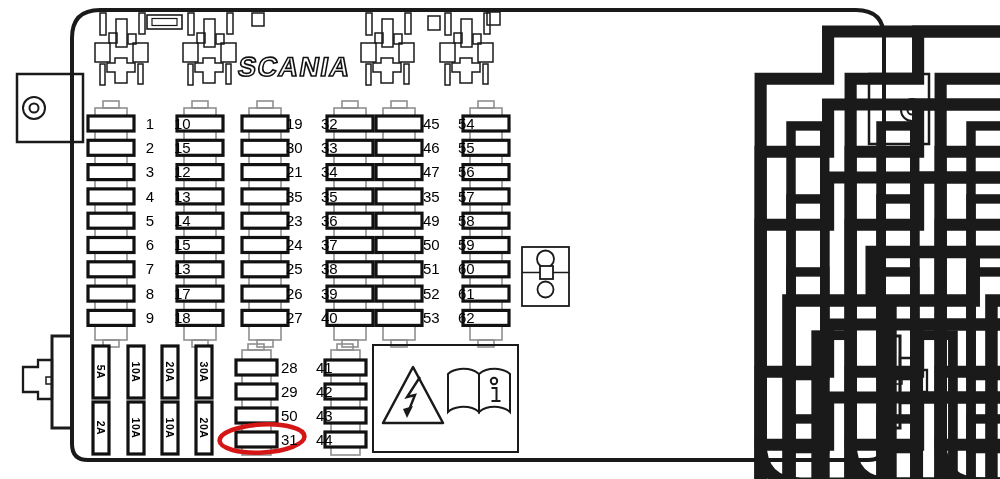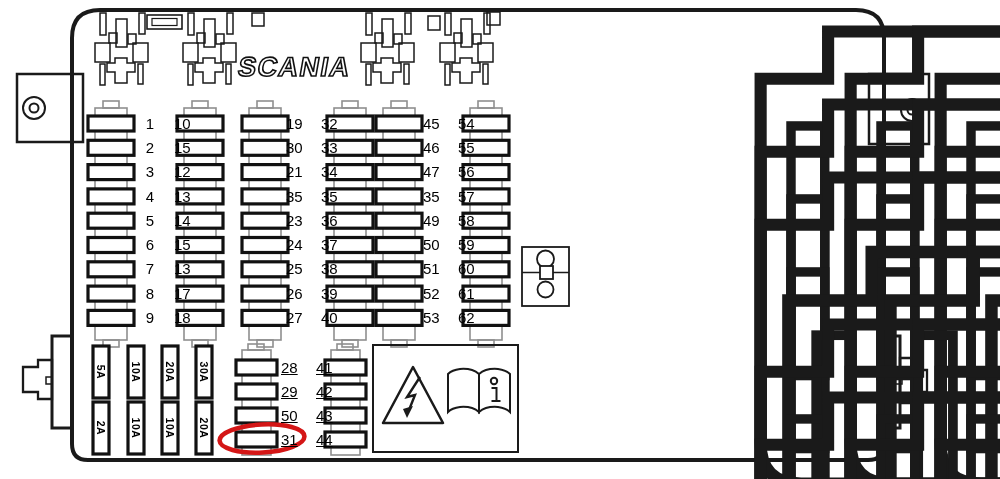--- a/index.html
+++ b/index.html
@@ -7,21 +7,21 @@
     position:relative;width:1000px;height:479px;background:#ffffff;
     font-family:"Liberation Sans",sans-serif;overflow:hidden;
   }
   .layer{position:absolute;left:0;top:0;}
   .ln{fill:none;stroke:#1a1a1a;}
   .gs{fill:none;stroke:#8f8f8f;stroke-width:1.6;}
   .fuse{fill:#ffffff;stroke:#111111;stroke-width:3.2;}
   .hl{fill:none;}
   .numcol{position:absolute;display:flex;flex-direction:column;color:#000;}
   .nrow{height:24.3px;display:flex;align-items:center;font-size:15px;line-height:15px;}
-  .nrow4{height:24px;text-decoration:underline;}
+  .nrow4{height:24px;}
   .n1{display:inline-block;width:15px;text-align:right;}
   .n2{display:inline-block;width:20px;text-align:left;margin-left:20px;}
   .amp{
     position:absolute;width:52px;height:14px;line-height:14px;text-align:center;
     font-size:10.5px;font-weight:600;letter-spacing:.5px;color:#000;
     transform:rotate(90deg);
   }
   svg text.logo{font-family:"Liberation Sans",sans-serif;}
 </style>
 </head>

